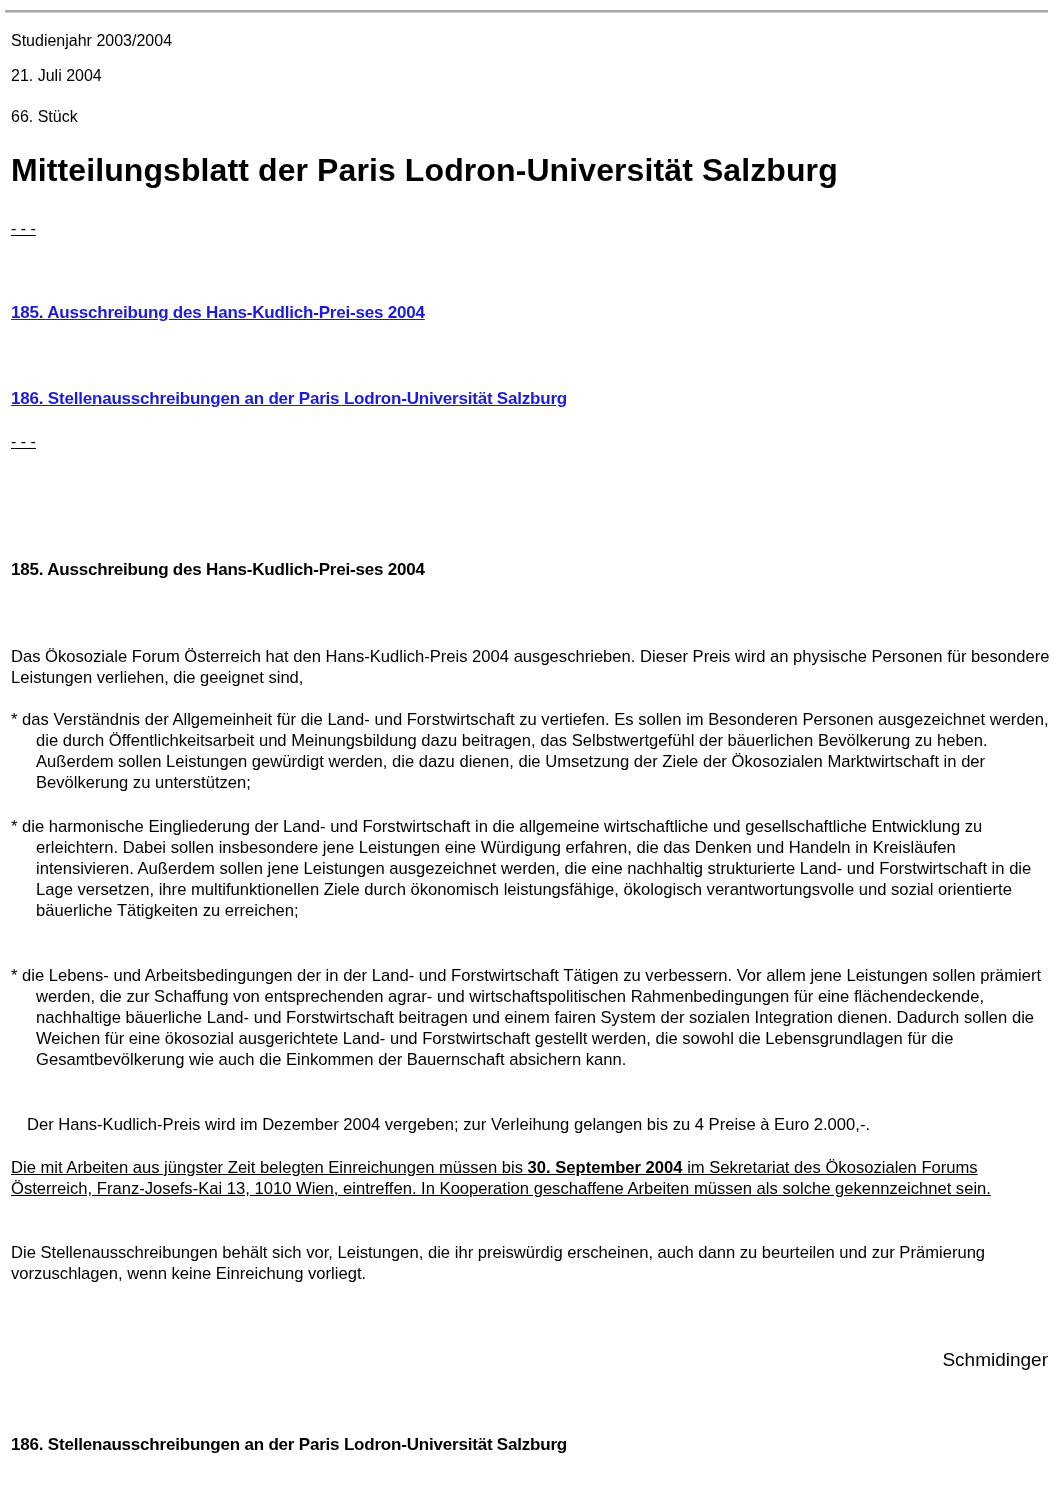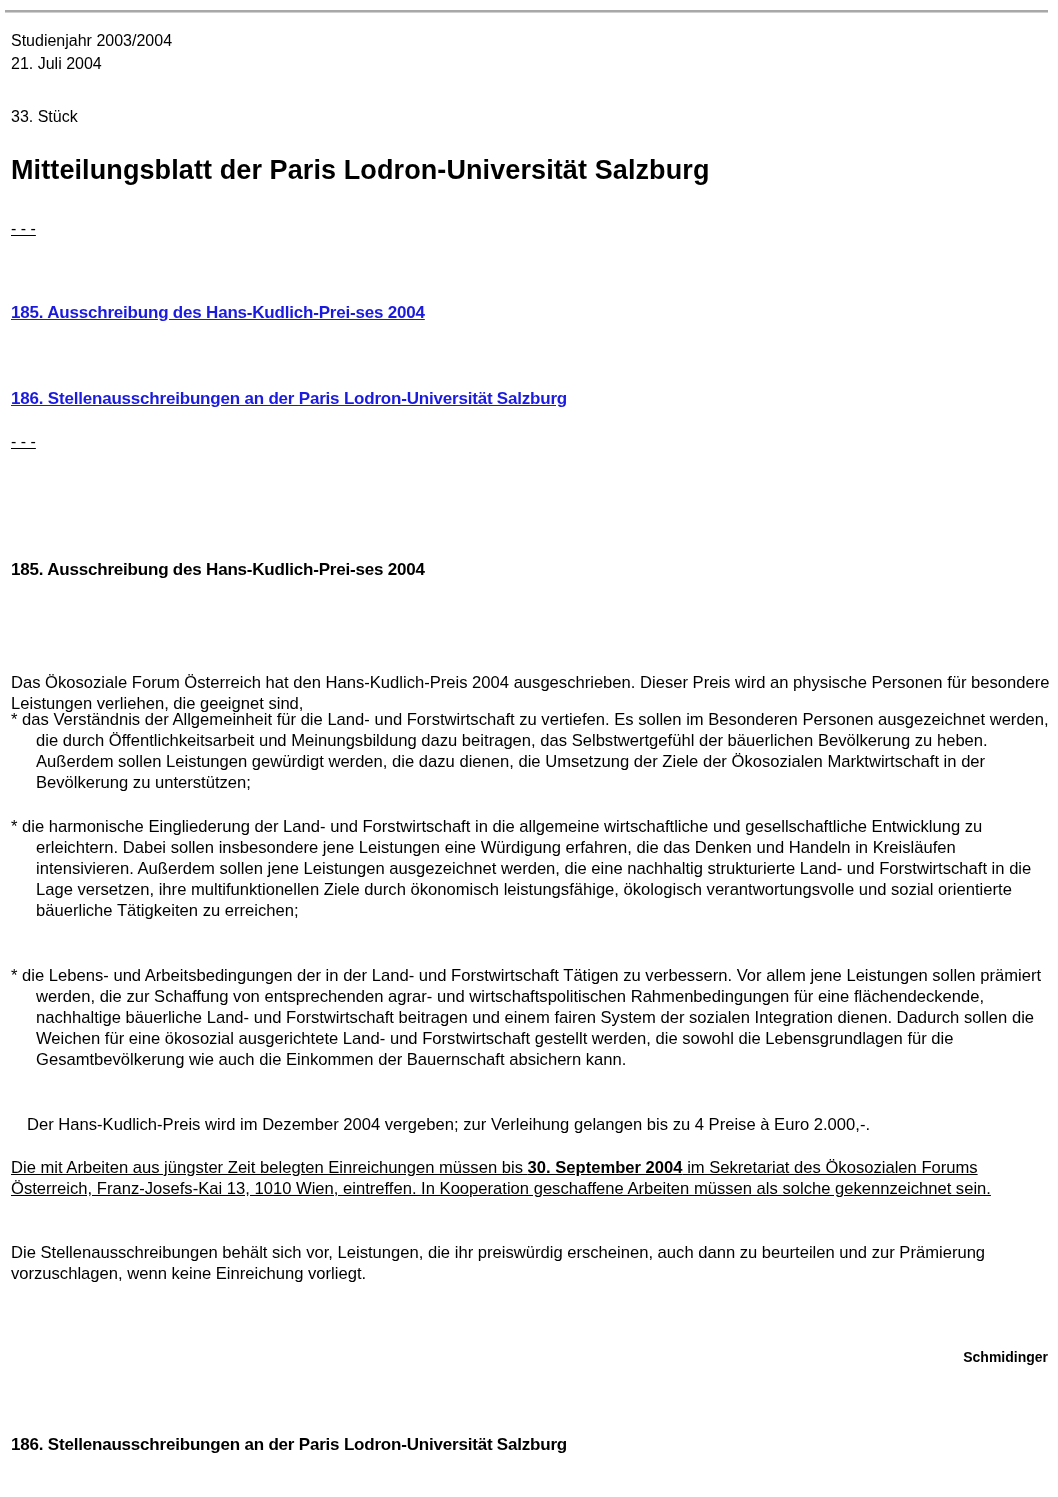--- a/index.html
+++ b/index.html
@@ -3,49 +3,49 @@
 <meta charset="utf-8">
 <style>
   html, body { margin:0; padding:0; background:#ffffff; }
   body {
     width:1058px; height:1497px; position:relative; overflow:hidden;
     font-family:"Liberation Sans", sans-serif; color:#000;
   }
   .rule { position:absolute; left:5px; top:10px; width:1043px; height:2px; background:#a8a8a8; border-bottom:1px solid #d0d0d0; }
   .abs { position:absolute; left:11px; }
   .meta { font-size:16px; line-height:19px; }
-  .title { font-size:27px; font-weight:bold; line-height:32px; letter-spacing:0.1px; }
+  .title { font-size:32px; font-weight:bold; line-height:32px; letter-spacing:0.1px; }
   .sep { font-size:16px; color:#000; text-decoration:underline; }
   .toc-link { font-size:17px; font-weight:bold; color:#1a1ae0; text-decoration:underline; letter-spacing:-0.2px; }
   .h2 { font-size:17px; font-weight:bold; letter-spacing:-0.2px; }
   .para { font-size:16.6px; line-height:21px; width:1040px; }
   .bullet { font-size:16.6px; line-height:21px; width:1015px; padding-left:25px; text-indent:-25px; }
-  .sign { position:absolute; right:10px; font-size:14px;font-weight:bold; }
+  .sign { position:absolute; right:10px; font-size:19px; }
 </style>
 </head>
 <body>
 
 <div class="rule"></div>
 
 <div class="abs meta" style="top:31px;">Studienjahr 2003/2004</div>
-<div class="abs meta" style="top:54px;">21. Juli 2004</div>
-<div class="abs meta" style="top:107px;">33. Stück</div>
+<div class="abs meta" style="top:66px;">21. Juli 2004</div>
+<div class="abs meta" style="top:107px;">66. Stück</div>
 
 <div class="abs title" style="top:154px;">Mitteilungsblatt der Paris Lodron-Universität Salzburg</div>
 
 <a class="abs sep" style="top:220px;">- - -</a>
 
 <a class="abs toc-link" style="top:303px;">185. Ausschreibung des Hans-Kudlich-Prei-ses 2004</a>
 <a class="abs toc-link" style="top:389px;">186. Stellenausschreibungen an der Paris Lodron-Universität Salzburg</a>
 
 <a class="abs sep" style="top:433px;">- - -</a>
 
 <div class="abs h2" style="top:560px;">185. Ausschreibung des Hans-Kudlich-Prei-ses 2004</div>
 
-<div class="abs para" style="top:672px;">Das Ökosoziale Forum Österreich hat den Hans-Kudlich-Preis 2004 ausgeschrieben. Dieser Preis wird an physische Personen für besondere Leistungen verliehen, die geeignet sind,</div>
+<div class="abs para" style="top:646px;">Das Ökosoziale Forum Österreich hat den Hans-Kudlich-Preis 2004 ausgeschrieben. Dieser Preis wird an physische Personen für besondere Leistungen verliehen, die geeignet sind,</div>
 
 <div class="abs bullet" style="top:709px;">* das Verständnis der Allgemeinheit für die Land- und Forstwirtschaft zu vertiefen. Es sollen im Besonderen Personen ausgezeichnet werden, die durch Öffentlichkeitsarbeit und Meinungsbildung dazu beitragen, das Selbstwertgefühl der bäuerlichen Bevölkerung zu heben. Außerdem sollen Leistungen gewürdigt werden, die dazu dienen, die Umsetzung der Ziele der Ökosozialen Marktwirtschaft in der Bevölkerung zu unterstützen;</div>
 <div class="abs bullet" style="top:816px;">* die harmonische Eingliederung der Land- und Forstwirtschaft in die allgemeine wirtschaftliche und gesellschaftliche Entwicklung zu erleichtern. Dabei sollen insbesondere jene Leistungen eine Würdigung erfahren, die das Denken und Handeln in Kreisläufen intensivieren. Außerdem sollen jene Leistungen ausgezeichnet werden, die eine nachhaltig strukturierte Land- und Forstwirtschaft in die Lage versetzen, ihre multifunktionellen Ziele durch ökonomisch leistungsfähige, ökologisch verantwortungsvolle und sozial orientierte bäuerliche Tätigkeiten zu erreichen;</div>
 <div class="abs bullet" style="top:965px;">* die Lebens- und Arbeitsbedingungen der in der Land- und Forstwirtschaft Tätigen zu verbessern. Vor allem jene Leistungen sollen prämiert werden, die zur Schaffung von entsprechenden agrar- und wirtschaftspolitischen Rahmenbedingungen für eine flächendeckende, nachhaltige bäuerliche Land- und Forstwirtschaft beitragen und einem fairen System der sozialen Integration dienen. Dadurch sollen die Weichen für eine ökosozial ausgerichtete Land- und Forstwirtschaft gestellt werden, die sowohl die Lebensgrundlagen für die Gesamtbevölkerung wie auch die Einkommen der Bauernschaft absichern kann.</div>
 
 <div class="abs para" style="top:1114px;margin-left:16px;">Der Hans-Kudlich-Preis wird im Dezember 2004 vergeben; zur Verleihung gelangen bis zu 4 Preise à Euro 2.000,-.</div>
 
 <div class="abs para" style="top:1157px;text-decoration:underline;"><span>Die mit Arbeiten aus jüngster Zeit belegten Einreichungen müssen bis </span><b>30. September 2004</b><span> im Sekretariat des Ökosozialen Forums Österreich, Franz-Josefs-Kai 13, 1010 Wien, eintreffen. In Kooperation geschaffene Arbeiten müssen als solche gekennzeichnet sein.</span></div>
 
 <div class="abs para" style="top:1242px;">Die Stellenausschreibungen behält sich vor, Leistungen, die ihr preiswürdig erscheinen, auch dann zu beurteilen und zur Prämierung vorzuschlagen, wenn keine Einreichung vorliegt.</div>

